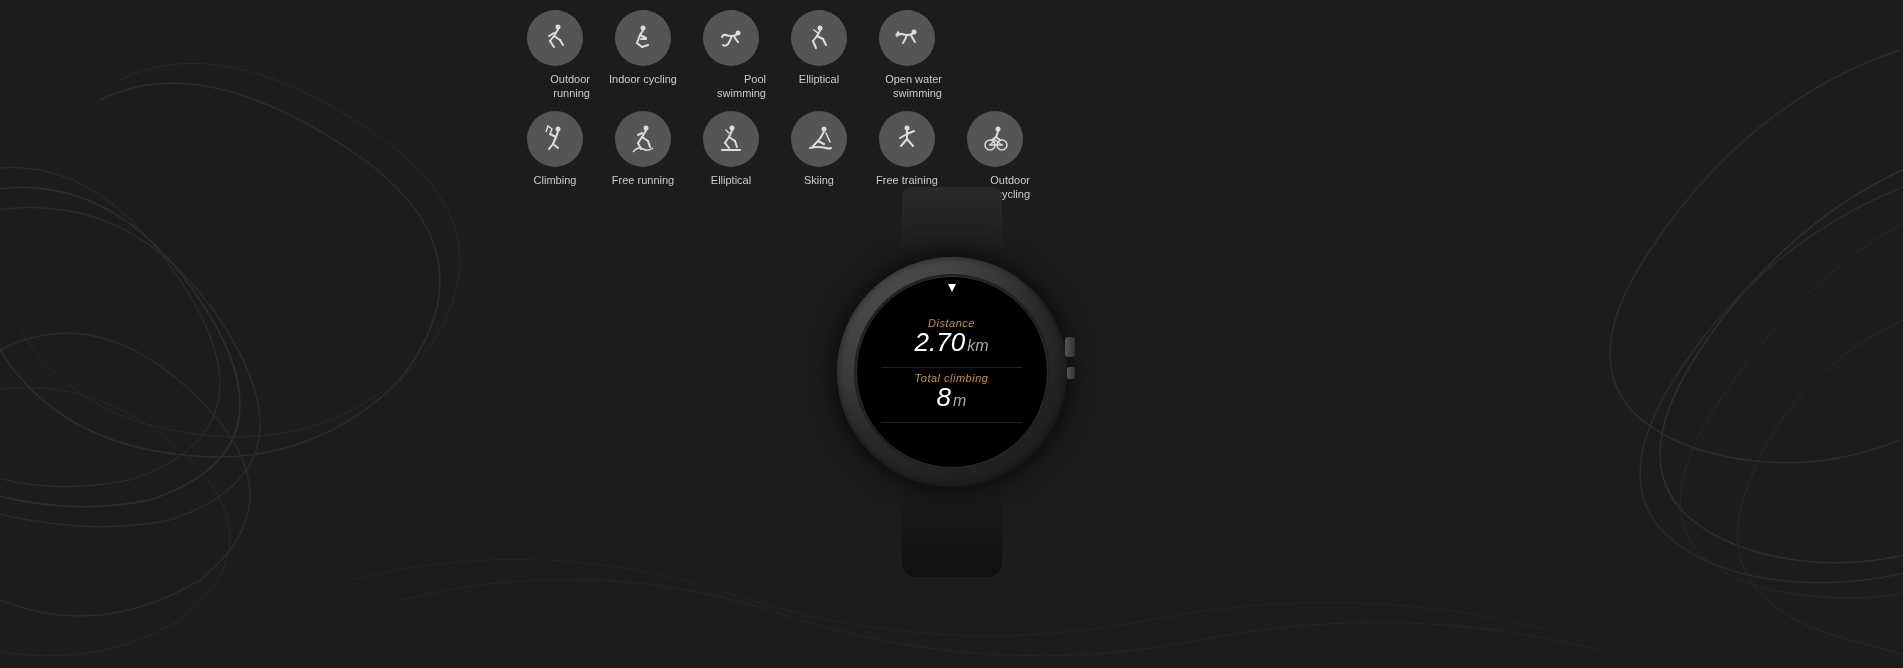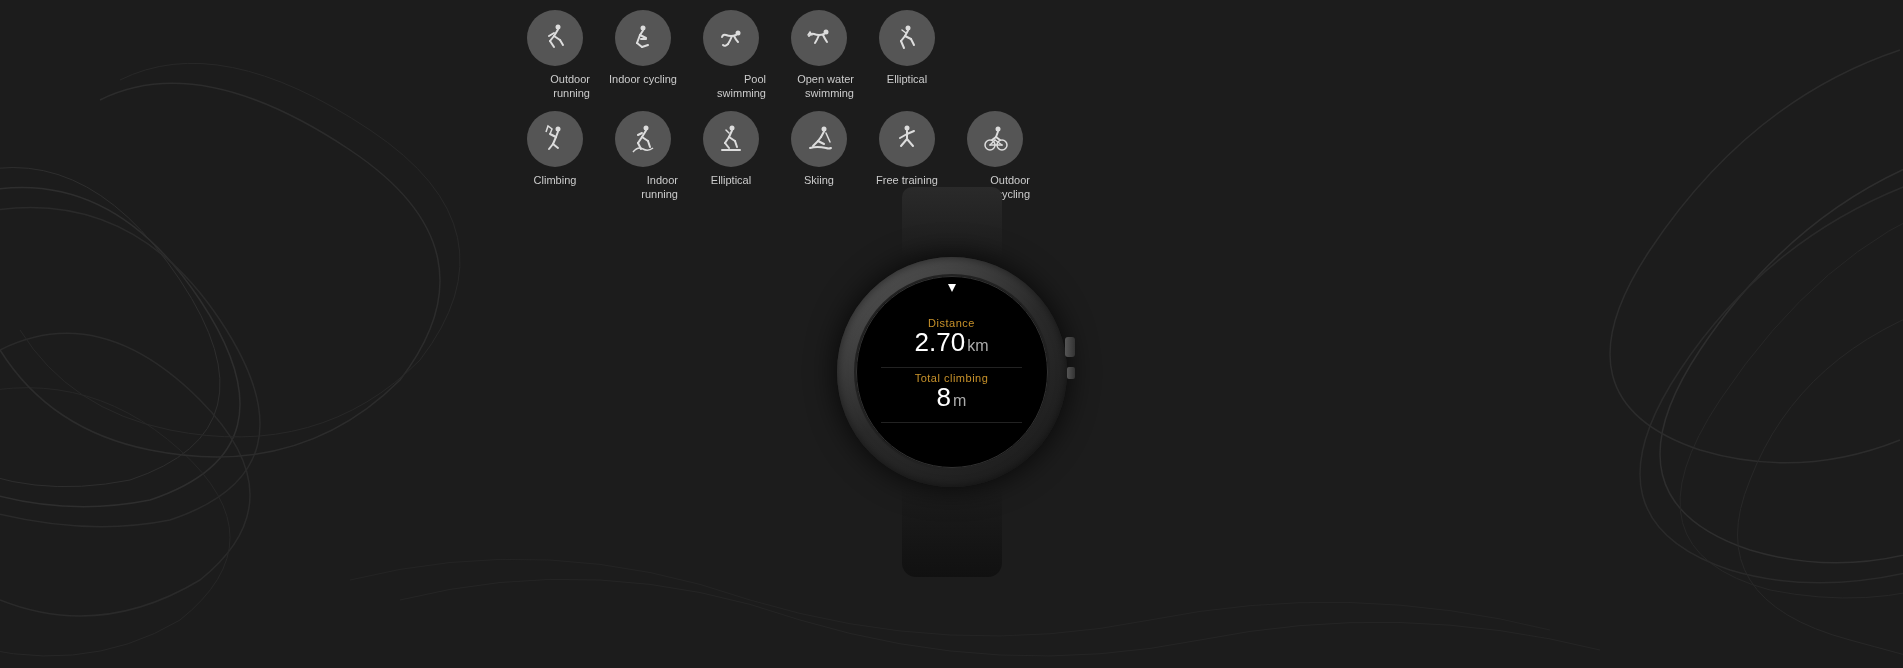--- a/index.html
+++ b/index.html
@@ -162,20 +162,21 @@
       flex-direction: column;
       align-items: center;
       padding: 8px;
       width: 100%;
     }
 
     .watch-metric {
       text-align: center;
       margin-bottom: 8px;
       width: 100%;
+      font-style: italic;
     }
 
     .metric-label {
       color: #c8922a;
       font-size: 11px;
       font-weight: 500;
       letter-spacing: 0.5px;
     }
 
     .metric-value {
@@ -305,44 +306,44 @@
             <path d="M12,21 Q9,24 7,22" stroke="#ddd" stroke-width="2" fill="none" stroke-linecap="round"></path>
             <path d="M18,13 Q20,17 22,19" stroke="#ddd" stroke-width="2" fill="none" stroke-linecap="round"></path>
           </svg>
         </div>
         <span class="activity-label">Pool swimming</span>
       </div>
 
       <div class="activity-item">
         <div class="activity-icon-circle">
           <svg viewBox="0 0 30 30">
-            <circle cx="22" cy="9" r="2.5" fill="#ddd"></circle>
-            <path d="M20,11 Q15,13 10,11 Q7,10 5,13" stroke="#ddd" stroke-width="2" fill="none" stroke-linecap="round"></path>
-            <path d="M8,12 L6,9 L4,12" stroke="#ddd" stroke-width="1.5" fill="none" stroke-linecap="round"></path>
-            <path d="M15,12 Q13,17 11,20" stroke="#ddd" stroke-width="2" fill="none" stroke-linecap="round"></path>
-            <path d="M19,12 Q21,16 23,19" stroke="#ddd" stroke-width="2" fill="none" stroke-linecap="round"></path>
-          </svg>
-        </div>
-        <span class="activity-label">Open water swimming</span>
-      </div>
-
-      <div class="activity-item">
-        <div class="activity-icon-circle">
-          <svg viewBox="0 0 30 30">
             <circle cx="16" cy="5" r="2.5" fill="#ddd"></circle>
             <line x1="16" y1="7.5" x2="13" y2="13" stroke="#ddd" stroke-width="2" stroke-linecap="round"></line>
             <line x1="13" y1="13" x2="9" y2="18" stroke="#ddd" stroke-width="2" stroke-linecap="round"></line>
             <line x1="13" y1="13" x2="19" y2="16" stroke="#ddd" stroke-width="2" stroke-linecap="round"></line>
             <line x1="19" y1="16" x2="22" y2="22" stroke="#ddd" stroke-width="2" stroke-linecap="round"></line>
             <line x1="9" y1="18" x2="12" y2="25" stroke="#ddd" stroke-width="2" stroke-linecap="round"></line>
 
             <line x1="14" y1="10" x2="10" y2="7" stroke="#ddd" stroke-width="1.5" stroke-linecap="round"></line>
           </svg>
         </div>
         <span class="activity-label">Elliptical</span>
+      </div>
+
+      <div class="activity-item">
+        <div class="activity-icon-circle">
+          <svg viewBox="0 0 30 30">
+            <circle cx="22" cy="9" r="2.5" fill="#ddd"></circle>
+            <path d="M20,11 Q15,13 10,11 Q7,10 5,13" stroke="#ddd" stroke-width="2" fill="none" stroke-linecap="round"></path>
+            <path d="M8,12 L6,9 L4,12" stroke="#ddd" stroke-width="1.5" fill="none" stroke-linecap="round"></path>
+            <path d="M15,12 Q13,17 11,20" stroke="#ddd" stroke-width="2" fill="none" stroke-linecap="round"></path>
+            <path d="M19,12 Q21,16 23,19" stroke="#ddd" stroke-width="2" fill="none" stroke-linecap="round"></path>
+          </svg>
+        </div>
+        <span class="activity-label">Open water swimming</span>
       </div>
 
     </div>
 
     <div class="activity-row">
 
       <div class="activity-item">
         <div class="activity-icon-circle">
           <svg viewBox="0 0 30 30">
             <circle cx="18" cy="5" r="2.5" fill="#ddd"></circle>
@@ -365,21 +366,21 @@
             <line x1="18" y1="6.5" x2="14" y2="13" stroke="#ddd" stroke-width="2" stroke-linecap="round"></line>
             <line x1="14" y1="13" x2="10" y2="19" stroke="#ddd" stroke-width="2" stroke-linecap="round"></line>
             <line x1="10" y1="19" x2="13" y2="25" stroke="#ddd" stroke-width="2" stroke-linecap="round"></line>
             <line x1="14" y1="13" x2="20" y2="17" stroke="#ddd" stroke-width="2" stroke-linecap="round"></line>
             <line x1="20" y1="17" x2="22" y2="23" stroke="#ddd" stroke-width="2" stroke-linecap="round"></line>
             <line x1="14" y1="9" x2="10" y2="11" stroke="#ddd" stroke-width="2" stroke-linecap="round"></line>
 
             <path d="M5,28 Q10,22 15,25 Q20,28 25,24" stroke="#ddd" stroke-width="1.5" fill="none"></path>
           </svg>
         </div>
-        <span class="activity-label">Indoor running</span>
+        <span class="activity-label">Free running</span>
       </div>
 
       <div class="activity-item">
         <div class="activity-icon-circle">
           <svg viewBox="0 0 30 30">
             <circle cx="16" cy="4" r="2.5" fill="#ddd"></circle>
             <line x1="16" y1="6.5" x2="13" y2="13" stroke="#ddd" stroke-width="2" stroke-linecap="round"></line>
             <line x1="13" y1="13" x2="9" y2="19" stroke="#ddd" stroke-width="2" stroke-linecap="round"></line>
             <line x1="9" y1="19" x2="13" y2="24" stroke="#ddd" stroke-width="2" stroke-linecap="round"></line>
             <line x1="13" y1="13" x2="19" y2="17" stroke="#ddd" stroke-width="2" stroke-linecap="round"></line>

